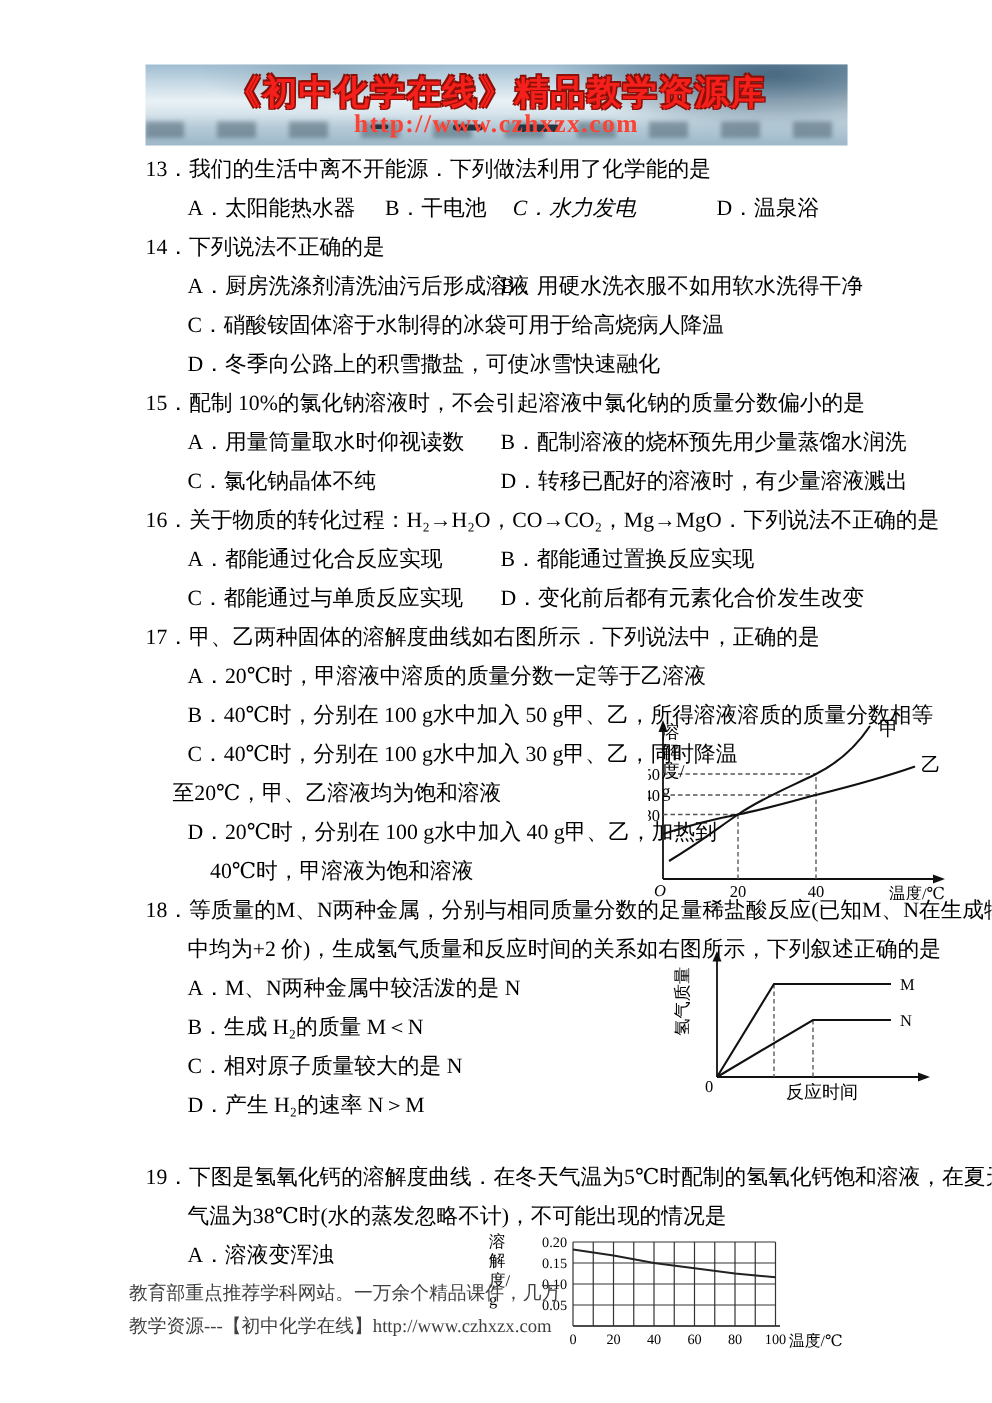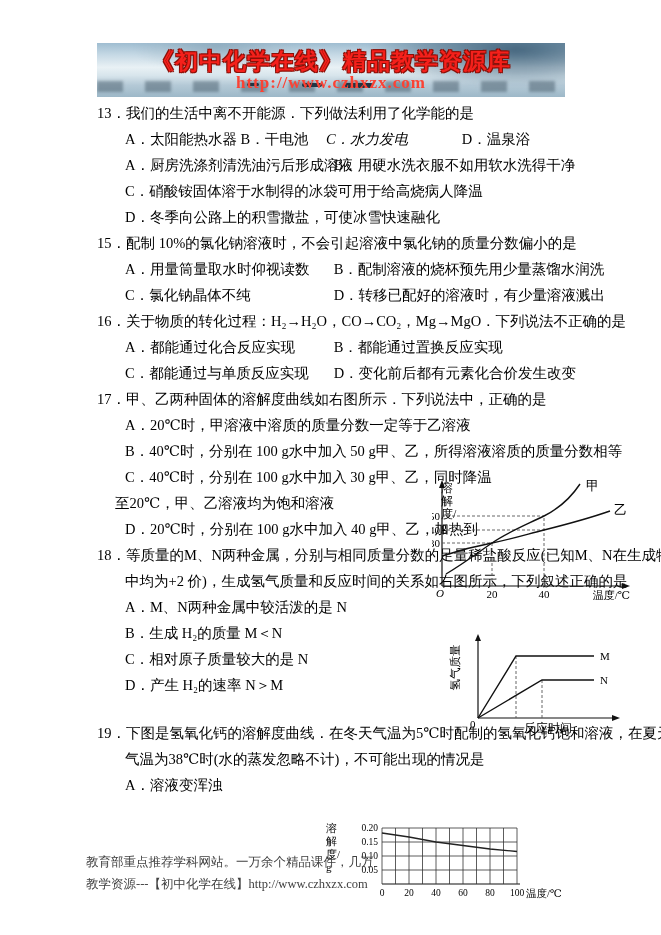--- a/index.html
+++ b/index.html
@@ -33,21 +33,21 @@
     font-size:17px; font-weight:700; color:#fb4234; letter-spacing:1px; }
 
   
   .content { position:absolute; left:97px; top:100px; width:560px; font-size:14.5px; }
   .ln { height:26px; line-height:26px; white-space:nowrap; }
   .ind  { padding-left:28px; }
   .indc { padding-left:18px; }
   .indd { padding-left:43px; }
   .q19gap { margin-top:22px; }
   .c1 { display:inline-block; width:205px; }
-  .mA { } .mB { margin-right:14px; } .mC { margin-right:50px;font-style:italic; }
+  .mA { margin-right:16px; } .mB { margin-right:14px; } .mC { margin-right:50px;font-style:italic; }
 
   
   .chart { position:absolute; }
   .chart-q17 { left:432px; top:478px; width:230px; height:122px; }
   .chart-q18 { left:446px; top:632px; width:182px; height:104px; }
   .chart-q19 { left:326px; top:820px; width:252px; height:95px; }
   .vlabel { position:absolute; width:14px; word-break:break-all; text-align:left;
     font-size:12px; line-height:13px; }
   .vl17 { left:9px; top:4px; }
   .vl19 { left:0px; top:2px; font-size:11px; line-height:13px; }
@@ -78,20 +78,21 @@
   <div class="content">
 
     <div class="ln">13．我们的生活中离不开能源．下列做法利用了化学能的是</div>
     <div class="ln ind">
       <span class="mA">A．太阳能热水器</span>
       <span class="mB">B．干电池</span>
       <span class="mC">C．水力发电</span>
       <span>D．温泉浴</span>
     </div>
 
+    <div class="ln">14．下列说法不正确的是</div>
     <div class="ln ind">
       <span class="c1">A．厨房洗涤剂清洗油污后形成溶液</span>
       <span>B．用硬水洗衣服不如用软水洗得干净</span>
     </div>
     <div class="ln ind">C．硝酸铵固体溶于水制得的冰袋可用于给高烧病人降温</div>
     <div class="ln ind">D．冬季向公路上的积雪撒盐，可使冰雪快速融化</div>
 
     <div class="ln">15．配制 10%的氯化钠溶液时，不会引起溶液中氯化钠的质量分数偏小的是</div>
     <div class="ln ind">
       <span class="c1">A．用量筒量取水时仰视读数</span>
@@ -111,20 +112,21 @@
       <span class="c1">C．都能通过与单质反应实现</span>
       <span>D．变化前后都有元素化合价发生改变</span>
     </div>
 
     <div class="ln">17．甲、乙两种固体的溶解度曲线如右图所示．下列说法中，正确的是</div>
     <div class="ln ind">A．20℃时，甲溶液中溶质的质量分数一定等于乙溶液</div>
     <div class="ln ind">B．40℃时，分别在 100 g水中加入 50 g甲、乙，所得溶液溶质的质量分数相等</div>
     <div class="ln ind">C．40℃时，分别在 100 g水中加入 30 g甲、乙，同时降温</div>
     <div class="ln indc">至20℃，甲、乙溶液均为饱和溶液</div>
     <div class="ln ind">D．20℃时，分别在 100 g水中加入 40 g甲、乙，加热到</div>
+    <div class="ln indd">40℃时，甲溶液为饱和溶液</div>
 
     <div class="ln">18．等质量的M、N两种金属，分别与相同质量分数的足量稀盐酸反应(已知M、N在生成物</div>
     <div class="ln ind">中均为+2 价)，生成氢气质量和反应时间的关系如右图所示，下列叙述正确的是</div>
     <div class="ln ind">A．M、N两种金属中较活泼的是 N</div>
     <div class="ln ind">B．生成 H₂的质量 M＜N</div>
     <div class="ln ind">C．相对原子质量较大的是 N</div>
     <div class="ln ind">D．产生 H₂的速率 N＞M</div>
 
     <div class="ln q19gap">19．下图是氢氧化钙的溶解度曲线．在冬天气温为5℃时配制的氢氧化钙饱和溶液，在夏天</div>
     <div class="ln ind">气温为38℃时(水的蒸发忽略不计)，不可能出现的情况是</div>

